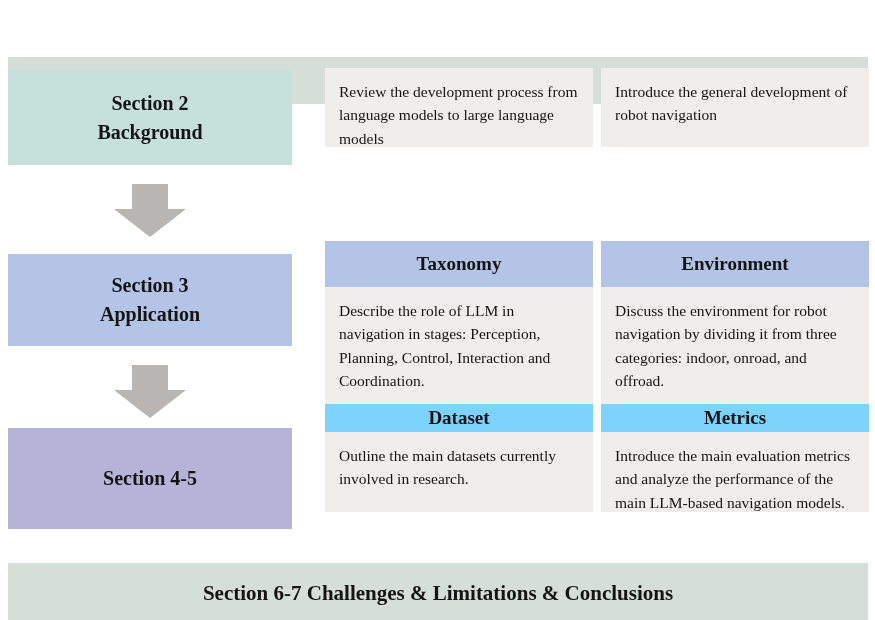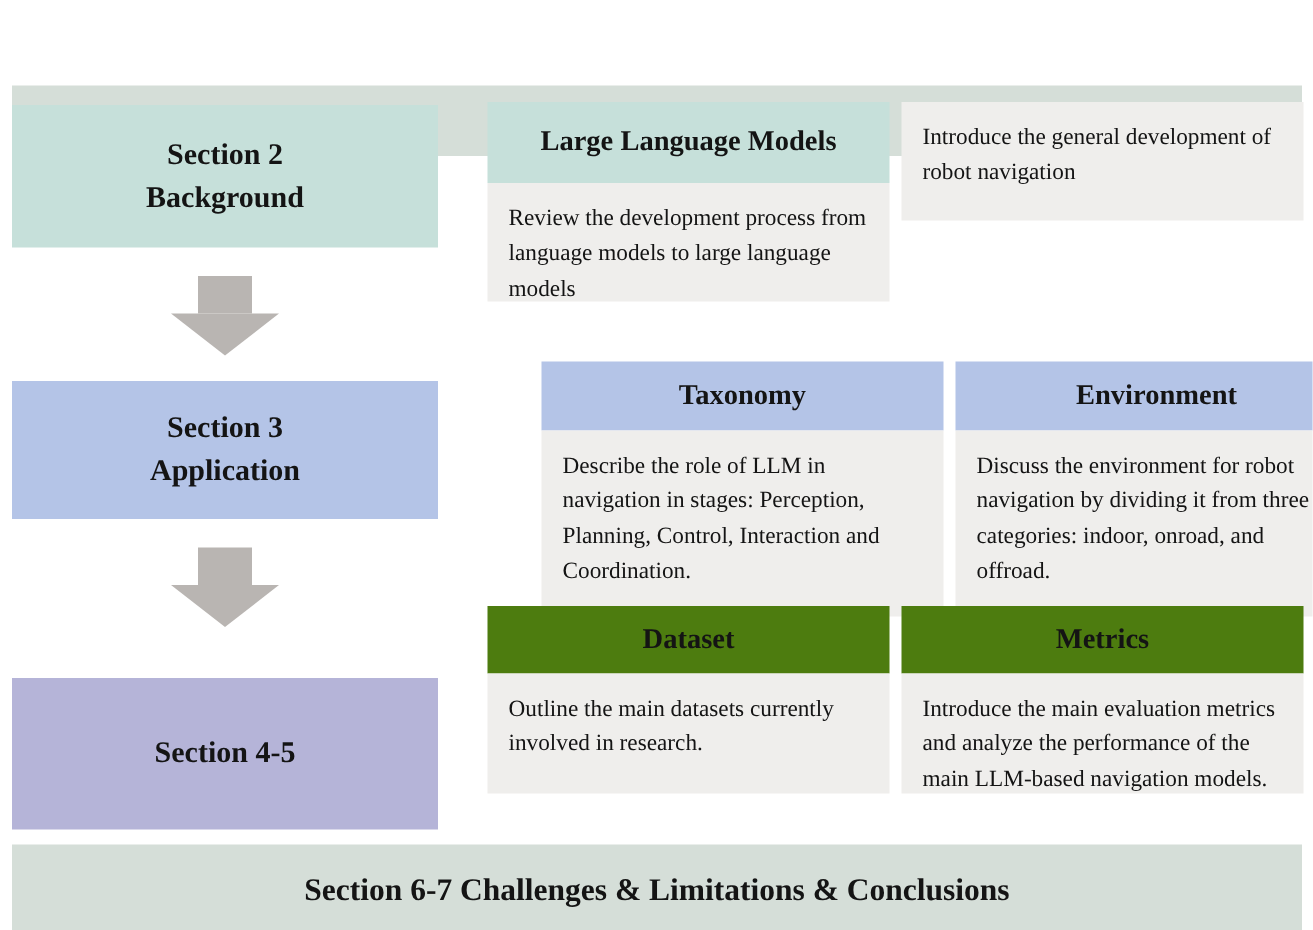--- a/index.html
+++ b/index.html
@@ -39,48 +39,48 @@
     flex-direction:column;
     align-items:center;
     justify-content:center;
     font-weight:bold;
     font-size:20px;
     line-height:1.45;
     text-align:center;
   }
   #node-section2{top:70px;height:95px;background:#c6e0da;}
   #node-section3{top:254px;height:92px;background:#b4c4e7;text-align:right;}
-  #node-section45{top:452px;height:101px;background:#b5b4d8;}
+  #node-section45{top:428px;height:101px;background:#b5b4d8;}
 
   .flow-arrow{position:absolute;left:114px;width:72px;}
   #arrow-1{top:184px;}
   #arrow-2{top:365px;}
   .arrow-stem{width:36px;height:25px;margin:0 auto;background:#b9b5b2;}
   .arrow-head{
     width:0;height:0;margin:0 auto;
     border-left:36px solid transparent;
     border-right:36px solid transparent;
     border-top:28px solid #b9b5b2;
   }
 
   
   .card{position:absolute;width:268px;}
   .card.col-1{left:325px;}
   .card.col-2{left:601px;}
   .card.row-1{top:68px;}
-  .card.row-2{top:241px;margin-left:36px;}
+  .card.row-2{top:241px;}
   .card.row-3{top:404px;}
 
   .card-header{
     display:flex;align-items:center;justify-content:center;
     font-weight:bold;font-size:19px;text-align:center;
   }
   .row-1 .card-header{height:54px;background:#c6e0da;}
   .row-2 .card-header{height:46px;background:#b4c4e7;}
-  .row-3 .card-header{height:45px;background:#4d7c0f;}
+  .row-3 .card-header{height:28px;background:#7dd3fc;}
 
   .card-body{
     background:#efeeec;
     font-size:15.5px;
     line-height:1.5;
     padding:12px 14px 0 14px;
     box-sizing:border-box;
   }
   .row-1 .card-body{height:79px;}
   .row-2 .card-body{height:124px;}
@@ -113,21 +113,20 @@
   <div class="flow-arrow" id="arrow-2">
     <div class="arrow-stem"></div>
     <div class="arrow-head"></div>
   </div>
 
   <div class="flow-node" id="node-section45">
     <span>Section 4-5</span>
   </div>
 
   <div class="card row-1 col-1">
-    <div class="card-header">Large Language Models</div>
     <div class="card-body">Review the development process from language models to large language models</div>
   </div>
 
   <div class="card row-1 col-2">
     <div class="card-body">Introduce the general development of robot navigation</div>
   </div>
 
   <div class="card row-2 col-1">
     <div class="card-header">Taxonomy</div>
     <div class="card-body">Describe the role of LLM in navigation in stages: Perception, Planning, Control, Interaction and Coordination.</div>

